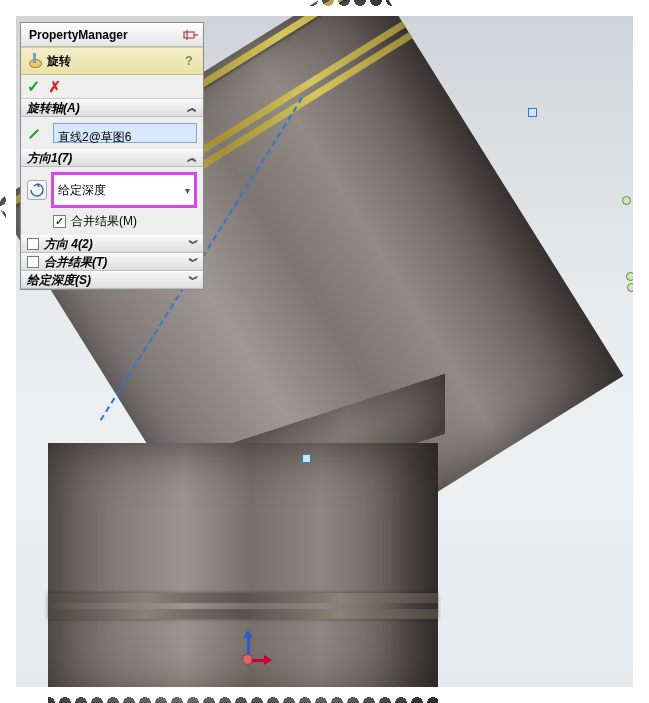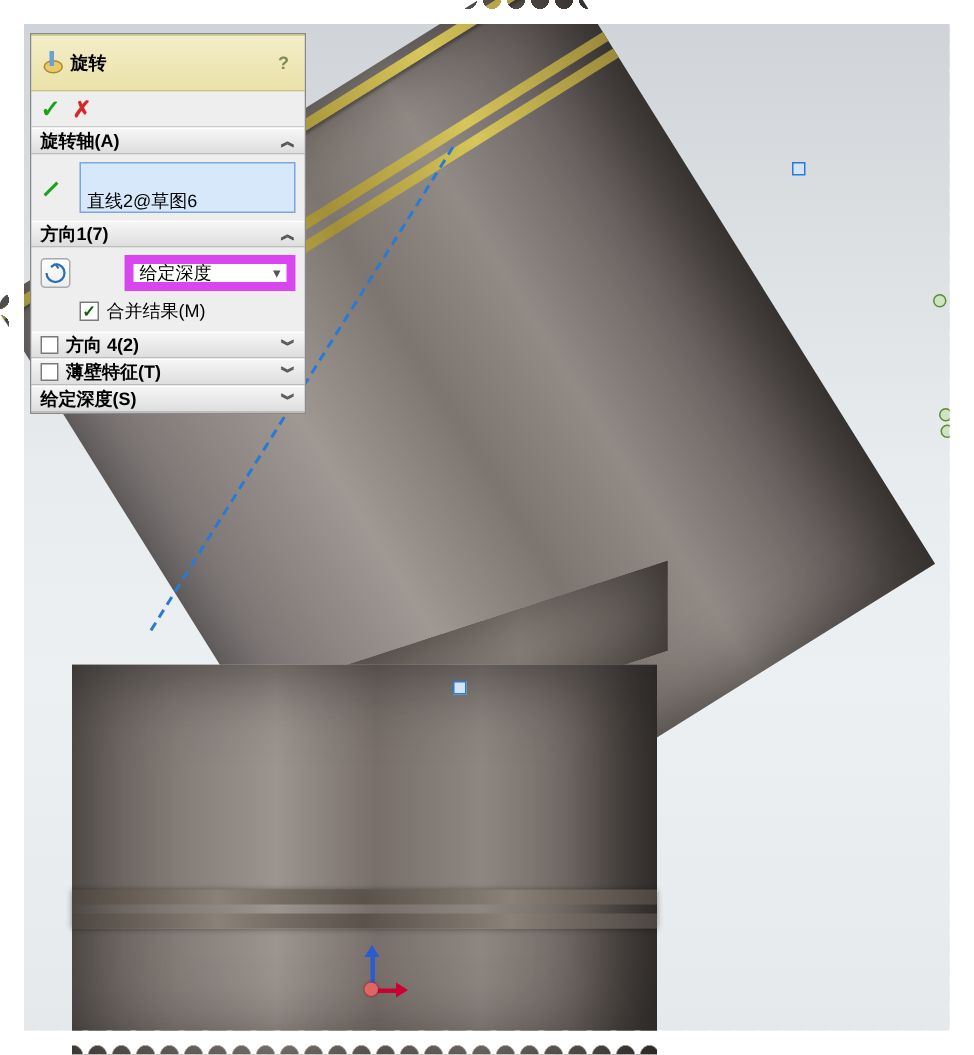--- a/index.html
+++ b/index.html
@@ -44,43 +44,43 @@
     .triad .ax{left:0; top:0; width:22px; height:3px; background:#c03; }
     .triad .ax::after{content:"";position:absolute; right:-8px; top:-4px; border:5px solid transparent; border-left:8px solid #c03;}
     .triad .ball{position:absolute; left:-4px; top:-4px; width:9px; height:9px; border-radius:50%; background:#d66; box-shadow:0 0 2px #a00;}
     
     
     .pm { position: absolute; left: 20px; top: 22px; width: 184px; background: #e9e9e9; border: 1px solid #8a8a8a; font-size: 12px; }
     .pm-titlebar { display: flex; align-items: center; height: 24px; background: linear-gradient(#fdfdfd,#e6e6e6); border-bottom: 1px solid #b5b5b5; padding: 0 4px; }
     .pm-titlebar .t { font-weight: bold; margin-left: 4px; flex: 1; }
     .pin-icon svg { display:block; }
     
-    .feat-header { display:flex; align-items:center; height:38px; background: linear-gradient(#f3edc8,#ebe2a7); border-top:1px solid #d6cd93; border-bottom:1px solid #c8be82; padding:0 6px; font-weight:bold;}
+    .feat-header { display:flex; align-items:center; height:28px; background: linear-gradient(#f3edc8,#ebe2a7); border-top:1px solid #d6cd93; border-bottom:1px solid #c8be82; padding:0 6px; font-weight:bold;}
     .feat-header .help{ margin-left:auto; width:16px; height:16px; color:#7b8a5a; text-align:center; line-height:16px; font-weight:bold;}
     .rev-icon{ width:16px; height:16px; margin-right:4px; position:relative;}
     .rev-icon::before{content:"";position:absolute;left:2px;top:6px;width:11px;height:7px;background:#e9c96a;border:1px solid #a88b2e;border-radius:50%;}
     .rev-icon::after{content:"";position:absolute;left:6px;top:0;width:3px;height:10px;background:#6aa0d8;}
     
     .ok-row{ display:flex; align-items:center; gap:8px; height:24px; padding:0 6px; background:#eee; border-bottom:1px solid #ccc;}
     .ok{ color:#17a517; font-size:16px; font-weight:bold; cursor:pointer;}
     .cancel{ color:#d42a2a; font-size:15px; font-weight:bold; cursor:pointer;}
     
-    .group-hdr{ display:flex; align-items:center; height:18px; background:linear-gradient(#f6f6f6,#dedede); border-top:1px solid #fff; border-bottom:1px solid #bcbcbc; padding:0 6px; font-weight:bold;}
+    .group-hdr{ display:flex; align-items:center; height:18px; background:linear-gradient(#f6f6f6,#dedede); border-top:1px solid #fff; border-bottom:1px solid #bcbcbc; padding:0 6px; font-weight:bold;font-style:italic;}
     .group-hdr .chev{ margin-left:auto; font-size:10px; color:#555;}
     .checkbox-hdr .cb{ width:12px; height:12px; border:1px solid #7a7a7a; background:#fff; margin-right:5px;}
     .group-body{ padding:5px 6px; background:#eee;}
     .input-row{ display:flex; align-items:center; gap:4px; margin-bottom:5px;}
     .input-row:last-child{margin-bottom:0;}
     .ico-cell{ width:22px; height:22px; display:flex; align-items:center; justify-content:center; }
     .axis-ico{ width:14px; height:14px; position:relative;}
     .axis-ico::before{content:"";position:absolute;left:2px;top:2px;width:0;height:0;border-left:2px dashed #17a517; height:12px; transform:rotate(45deg);}
-    .sel-field{ flex:1; height:20px; border:1px solid #7da7d9; background:#d7e8fa; padding:16px 4px; line-height:18px; color:#000;}
+    .sel-field{ flex:1; height:20px; border:1px solid #7da7d9; background:#d7e8fa; padding:4px 4px; line-height:18px; color:#000;}
     .dir-ico{width:20px;height:20px;border:1px solid #aaa;background:linear-gradient(#fff,#eee);border-radius:3px;display:flex;align-items:center;justify-content:center;}
     .dir-ico svg{display:block;}
-    .combo{ flex:1; height:24px; border:6px solid #d946ef; background:#fff; display:flex; align-items:center; padding:0 4px;margin-left:32px;}
+    .combo{ flex:1; height:36px; border:3px solid #d946ef; background:#fff; display:flex; align-items:center; padding:0 4px;}
     .combo::after{content:"▾"; margin-left:auto; font-size:10px; color:#555;}
     .spinner{ flex:1; height:22px; display:flex; border:1px solid #888; background:#fff;}
     .spinner .val{flex:1; padding:0 4px; line-height:20px;}
     .spinner .btns{width:16px; display:flex; flex-direction:column; border-left:1px solid #bbb;}
     .spinner .btns div{flex:1; font-size:7px; text-align:center; line-height:9px; background:linear-gradient(#fafafa,#ddd); color:#555;}
     .angle-ico{font-size:11px; letter-spacing:-1px;}
     .chk-row{ display:flex; align-items:center; gap:5px; margin-left:26px; margin-top:4px;}
     .chk{width:13px; height:13px; border:1px solid #7a7a7a; background:#fff; display:flex; align-items:center; justify-content:center; color:#1a5c1a; font-size:11px; font-weight:bold;}
   </style>
 </head>
@@ -97,20 +97,30 @@
   <div class="handle-ci" style="left:613px; top:259px;"></div>
   <div class="handle-ci" style="left:614px; top:270px;"></div>
   <div class="triad">
     <div class="arrow ay"></div>
     <div class="arrow ax"></div>
     <div class="ball"></div>
   </div>
 </div>
 
 <div class="pm">
+  <div class="pm-titlebar">
+    <span class="t">PropertyManager</span>
+    <span class="pin-icon">
+      <svg width="16" height="14" viewBox="0 0 16 14">
+          <rect x="1" y="4" width="10" height="6" fill="none" stroke="#b04040" stroke-width="1.2"></rect>
+          <line x1="11" y1="7" x2="15" y2="7" stroke="#b04040" stroke-width="1.4"></line>
+          <line x1="4" y1="2" x2="4" y2="12" stroke="#b04040" stroke-width="1.2"></line>
+        </svg>
+    </span>
+  </div>
 
   <div class="feat-header">
     <span class="rev-icon"></span>
     <span>旋转</span>
     <span class="help">?</span>
   </div>
 
   <div class="ok-row">
     <span class="ok">✓</span>
     <span class="cancel">✗</span>
@@ -152,21 +162,21 @@
   </div>
 
   <div class="group-hdr checkbox-hdr">
     <span class="cb"></span>
     <span>方向 4(2)</span>
     <span class="chev">︾</span>
   </div>
 
   <div class="group-hdr checkbox-hdr">
     <span class="cb"></span>
-    <span>薄壁特征(T)</span>
+    <span>合并结果(T)</span>
     <span class="chev">︾</span>
   </div>
 
   <div class="group-hdr">
     <span>给定深度(S)</span>
     <span class="chev">︾</span>
   </div>
 </div>
 
 <div class="stamp-border top"></div>

